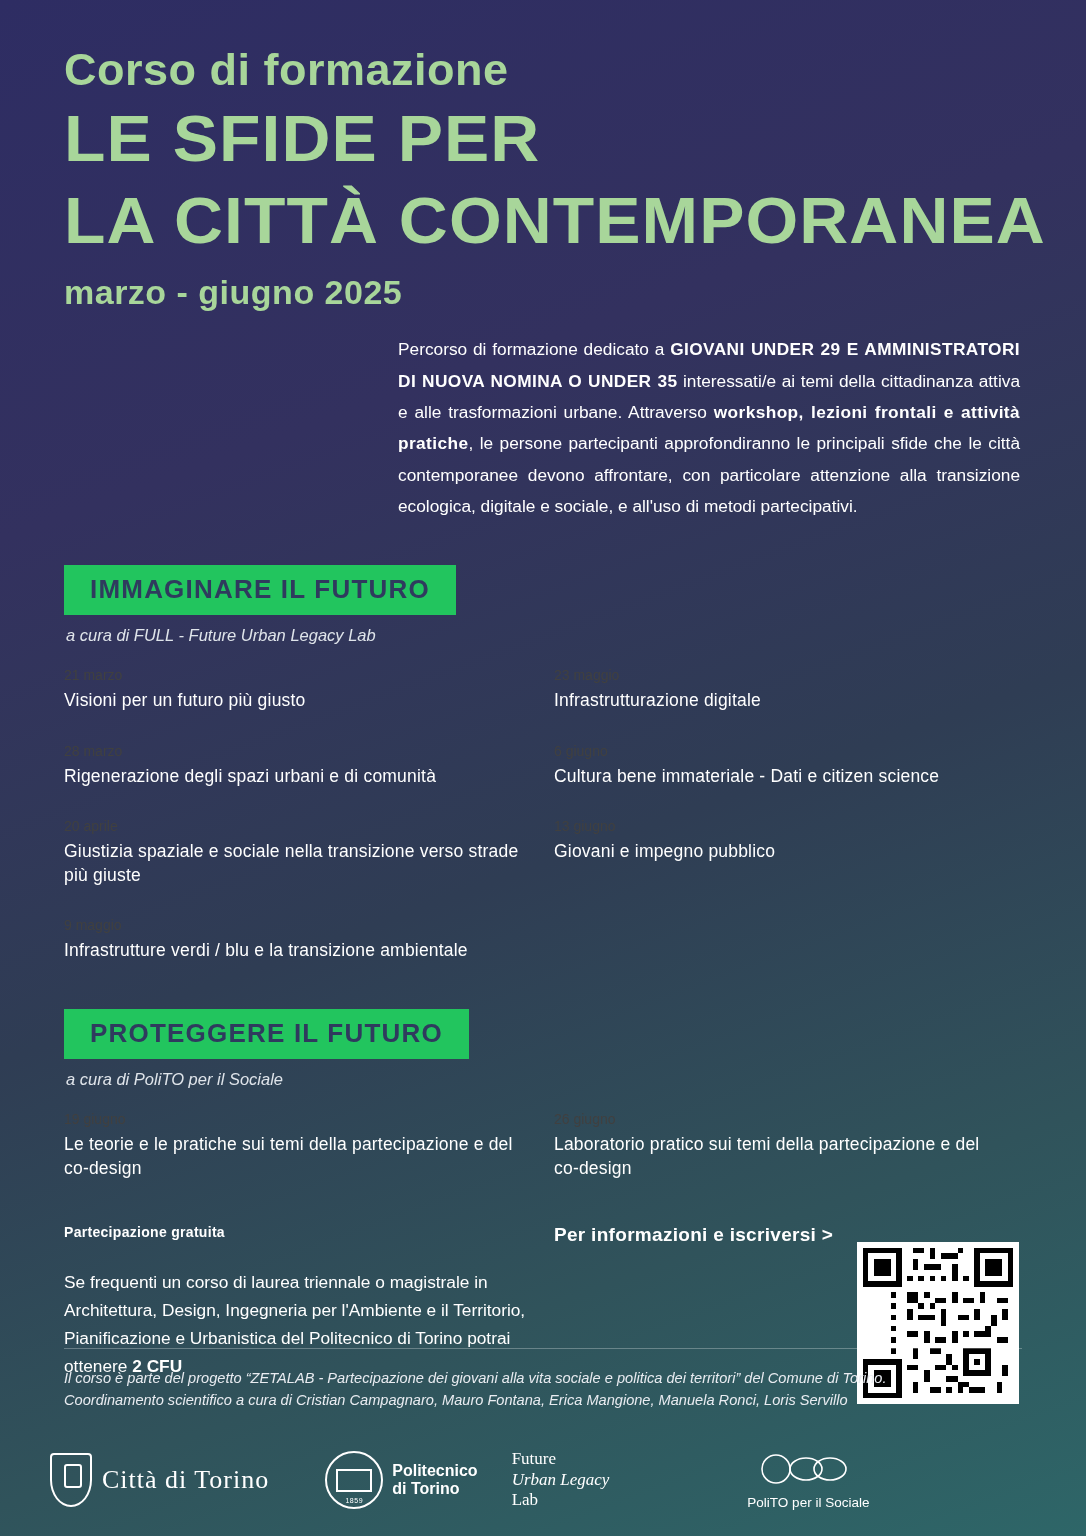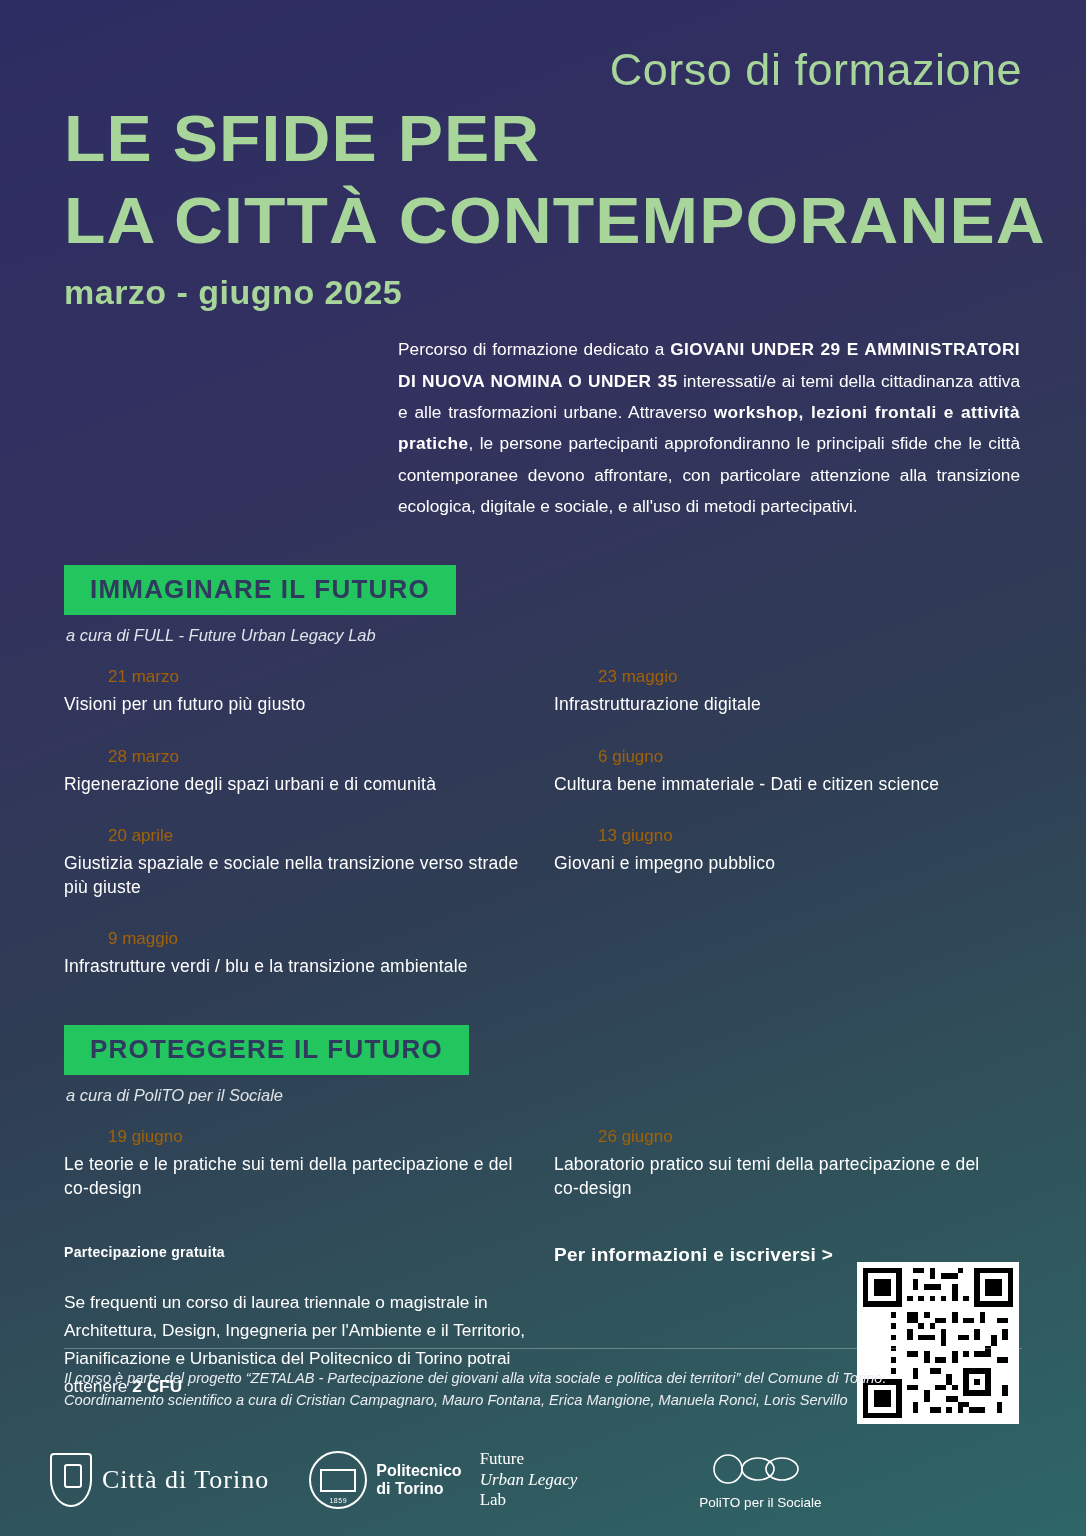--- a/index.html
+++ b/index.html
@@ -17,25 +17,24 @@
   .poster {
     position: absolute;
     inset: 0;
     padding: 0 64px;
   }
 
   
   .kicker {
     font-size: 45px;
     color: #a8d69a;
-    font-weight: 400;
+    font-weight: 700;
     letter-spacing: 0.5px;
     padding-top: 46px;
     line-height: 1.05;
-    text-align: right;
   }
   .title-main {
     color: #a8d69a;
     font-weight: bold;
     font-size: 64px;
     letter-spacing: 1px;
     line-height: 1.28;
     margin-top: 6px;
     transform: scaleX(1.06);
     transform-origin: left center;
@@ -84,25 +83,24 @@
   
   .events {
     margin-top: 22px;
     display: grid;
     grid-template-columns: 490px 1fr;
     column-gap: 0px;
     row-gap: 0px;
   }
   .ev { margin-bottom: 30px; padding-right: 18px; }
   .ev .date {
-    font-size: 17px;
-    color: #a16207;
+    font-size: 14px;
+    color: #404040;
     font-weight: 400;
     margin-bottom: 6px;
-    margin-left: 44px;
   }
   .ev .name {
     font-size: 17.5px;
     font-weight: normal;
     color: #ffffff;
     line-height: 1.35;
     letter-spacing: 0.2px;
   }
   .col-left { grid-column: 1; }
   .col-right { grid-column: 2; }
@@ -164,20 +162,21 @@
 
   
   .logos {
     position: absolute;
     left: 50px;
     top: 1440px;
     width: 986px;
     height: 80px;
     display: flex;
     align-items: center;
+    gap: 16px;
   }
   .logo { display: flex; align-items: center; }
   .logo-torino { margin-left: 0px; }
   .logo-torino .txt {
     font-family: "Liberation Serif", serif;
     font-size: 26px;
     letter-spacing: 1px;
     margin-left: 10px;
     color: #ffffff;
   }

